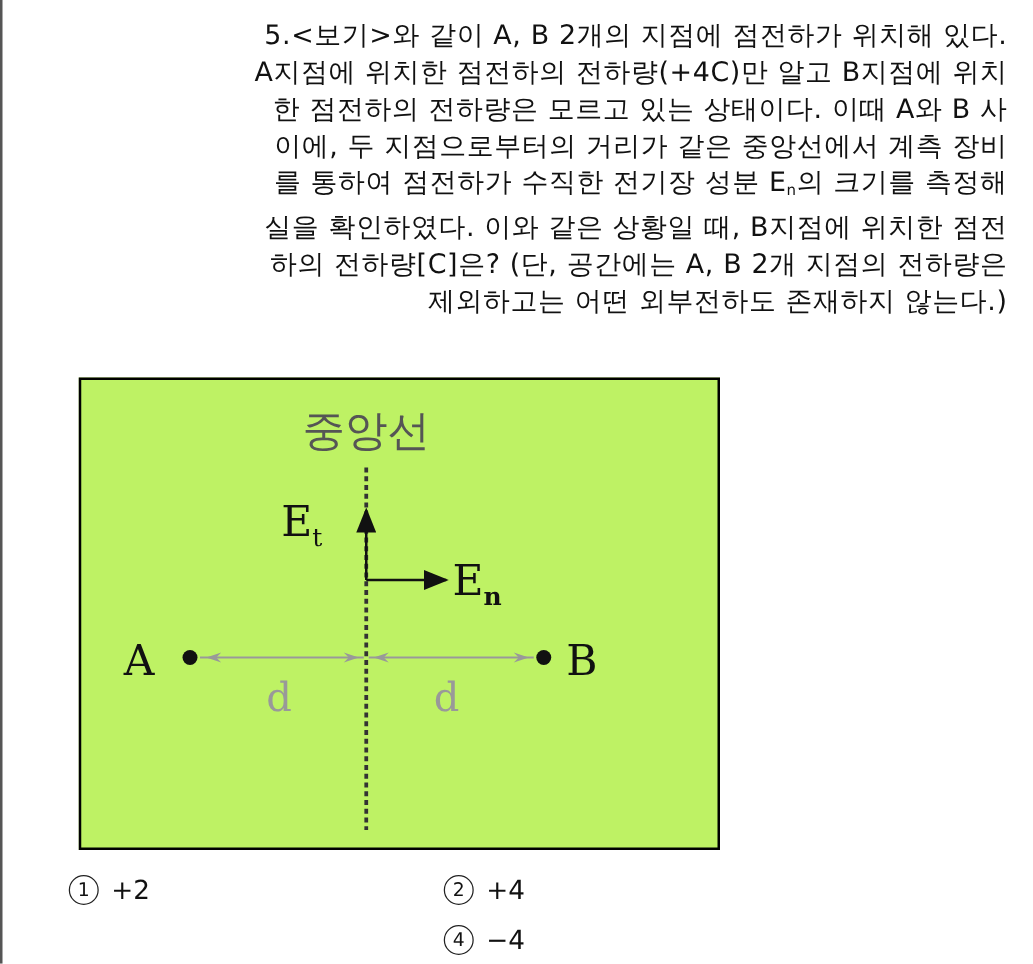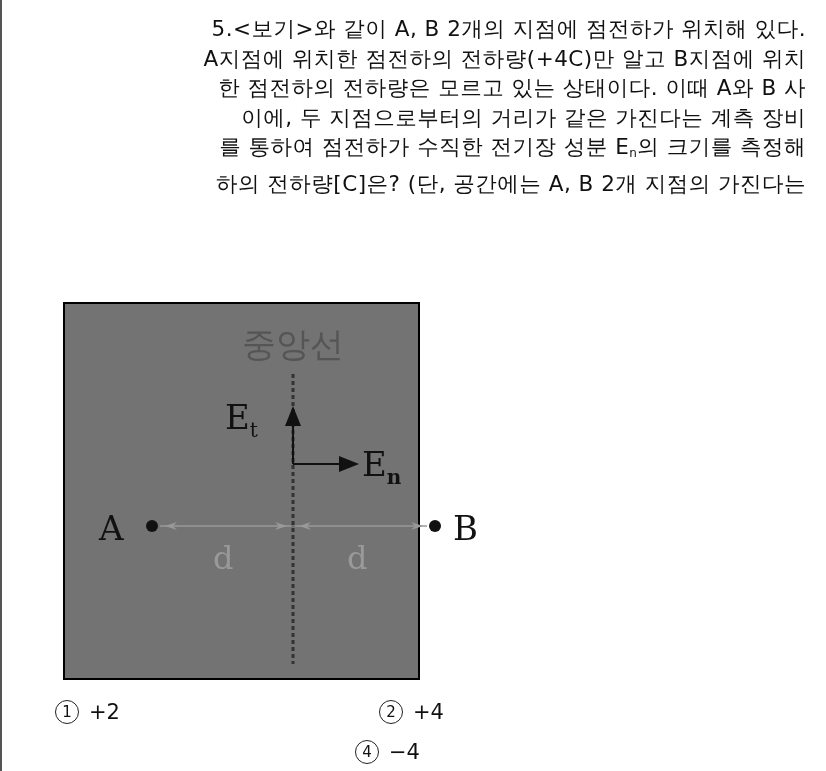--- a/index.html
+++ b/index.html
@@ -13,44 +13,46 @@
     }
     .question {
       position: absolute; left: 26px; top: 14px; width: 780px;
       font-size: 21.5px; line-height: 29.5px; letter-spacing: 0.5px;
     }
     .q-line { white-space: nowrap; text-align: right; }
     .q-num { display: inline-block; width: 34px; }
     .indent { padding-left: 35px; }
     .sub { font-size: 12px; vertical-align: -3px; }
     .diagram {
-      position: absolute; left: 63px; top: 302px; width: 357px; height: 378px;
-      border: 2px solid #000; box-sizing: border-box; background: #737373;
+      position: absolute; left: 63px; top: 302px; width: 513px; height: 378px;
+      border: 2px solid #000; box-sizing: border-box; background: #bef264;
     }
     .diagram svg { position: absolute; left: 0; top: 0; }
     .choices { position: absolute; left: 55px; top: 700px; font-size: 21px; }
     .choice { position: absolute; white-space: nowrap; }
     .circ {
       display: inline-block; width: 22px; height: 22px; border: 1.2px solid #222;
       border-radius: 50%; font-size: 15px; line-height: 22px; text-align: center;
       margin-right: 10px; vertical-align: 2px;
     }
   </style>
 </head>
 <body>
 
 <div class="page-border-left"></div>
 
 <div class="question">
   <div class="q-line"><span class="q-num">5.</span><span>&lt;보기&gt;와 같이 A, B 2개의 지점에 점전하가 위치해 있다.</span></div>
   <div class="q-line indent">A지점에 위치한 점전하의 전하량(+4C)만 알고 B지점에 위치</div>
   <div class="q-line indent">한 점전하의 전하량은 모르고 있는 상태이다. 이때 A와 B 사</div>
-  <div class="q-line indent">이에, 두 지점으로부터의 거리가 같은 가진다는 계측 장비</div>
+  <div class="q-line indent">이에, 두 지점으로부터의 거리가 같은 중앙선에서 계측 장비</div>
   <div class="q-line indent"><span>를 통하여 점전하가 수직한 전기장 성분 E</span><span class="sub">n</span><span>의 크기를 측정해</span></div>
-  <div class="q-line indent">하의 전하량[C]은? (단, 공간에는 A, B 2개 지점의 가진다는</div>
+  <div class="q-line indent">실을 확인하였다. 이와 같은 상황일 때, B지점에 위치한 점전</div>
+  <div class="q-line indent">하의 전하량[C]은? (단, 공간에는 A, B 2개 지점의 전하량은</div>
+  <div class="q-line indent">제외하고는 어떤 외부전하도 존재하지 않는다.)</div>
 </div>
 
 <div class="diagram">
   <svg width="451" height="378" viewBox="0 0 451 378">
     <defs>
       <marker id="arrBlk" markerWidth="10" markerHeight="8" refX="9" refY="4" orient="auto">
         <path d="M0,0 L10,4 L0,8 Z" fill="#111"></path>
       </marker>
       <marker id="arrGray" markerWidth="8" markerHeight="6" refX="7" refY="3" orient="auto">
         <path d="M0,0 L8,3 L0,6 L2,3 Z" fill="#999"></path>
@@ -78,16 +80,16 @@
     <line x1="230" y1="222" x2="362" y2="222" stroke="#999" stroke-width="1.5"></line>
     <path d="M234,222 L246,218 L242,222 L246,226 Z" fill="#999"></path>
     <path d="M358,222 L346,218 L350,222 L346,226 Z" fill="#999"></path>
     <text x="148" y="265" font-family="DejaVu Serif, serif" font-size="32" fill="#999">d</text>
     <text x="282" y="265" font-family="DejaVu Serif, serif" font-size="32" fill="#999">d</text>
   </svg>
 </div>
 
 <div class="choices">
   <div class="choice" style="left:0; top:0;"><span class="circ">1</span><span>+2</span></div>
-  <div class="choice" style="left:300px; top:0;margin-left:24px;"><span class="circ">2</span><span>+4</span></div>
+  <div class="choice" style="left:300px; top:0;"><span class="circ">2</span><span>+4</span></div>
   <div class="choice" style="left:0; top:40px;margin-top:44px;"><span class="circ">3</span><span>0</span></div>
   <div class="choice" style="left:300px; top:40px;"><span class="circ">4</span><span>−4</span></div>
 </div>
 
 </body></html>

